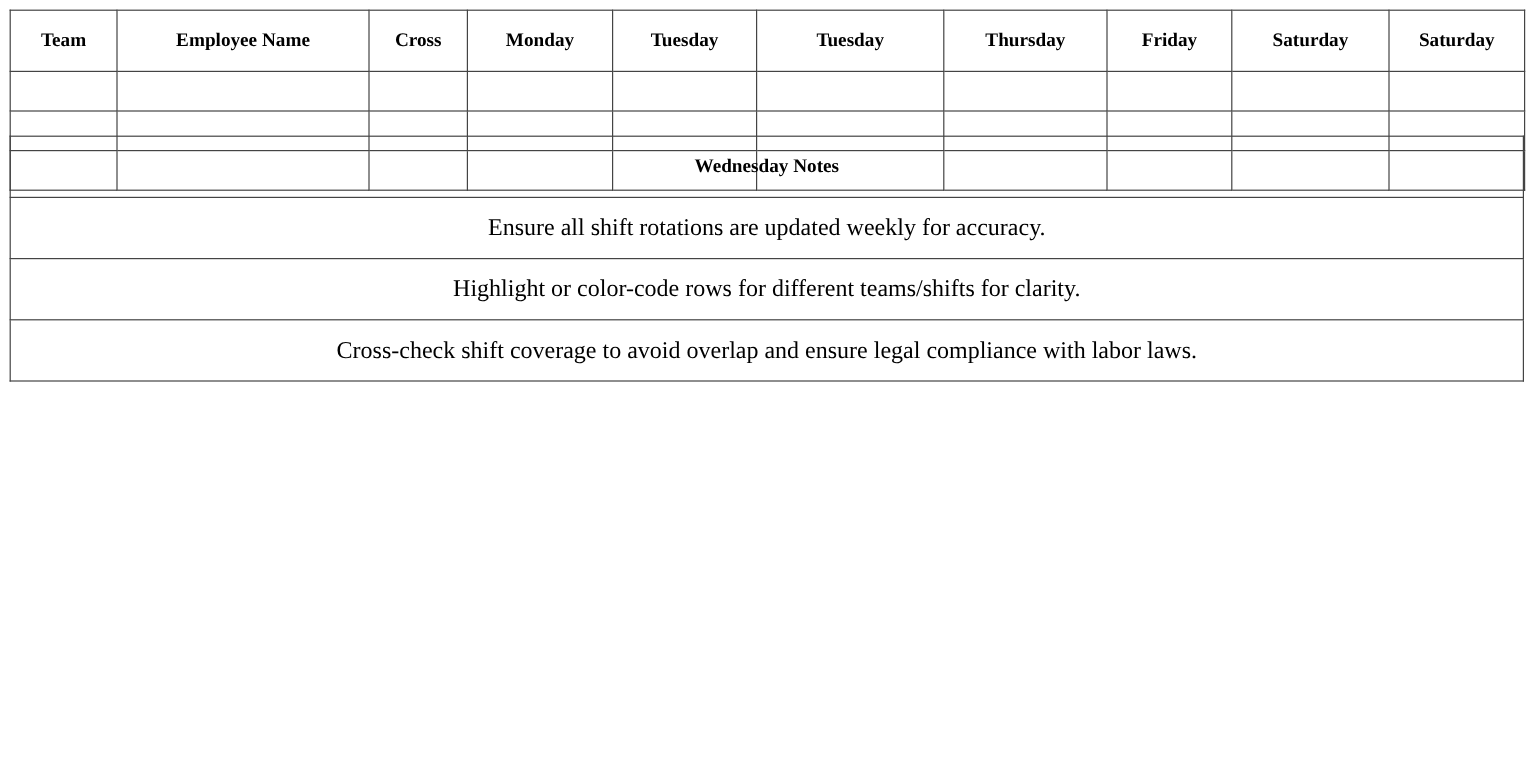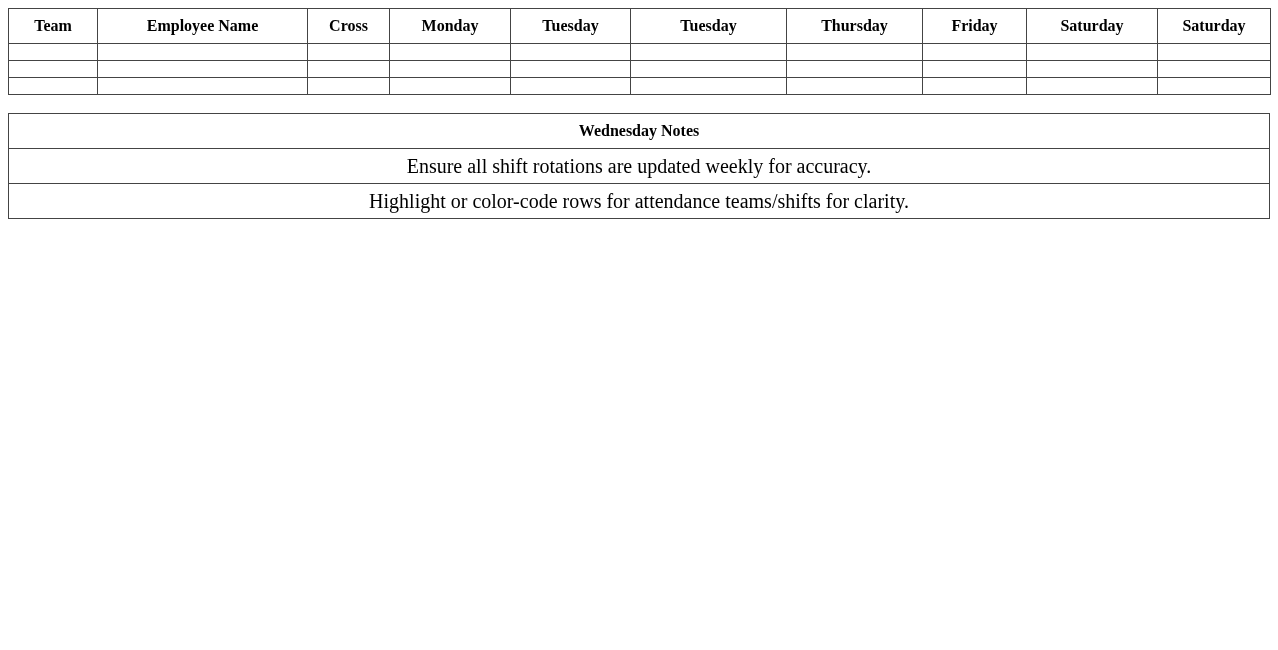--- a/index.html
+++ b/index.html
@@ -1,18 +1,18 @@
 <!DOCTYPE html>
 <html><head>
 <meta charset="utf-8">
 <style>
   html, body { margin: 0; padding: 0; background: #ffffff; }
   body { width: 1278px; height: 650px; font-family: "Liberation Serif", serif; color: #000; font-size: 16px; }
   table { border-collapse: collapse; position: absolute; left: 8px; width: 1262px; }
-  td, th { border: 1px solid #444; text-align: center; padding: 0; }
+  td, th { border: 1px solid #444; text-align: center; padding: 8px; }
   #schedule { top: 8px; table-layout: fixed; }
   #schedule th { height: 34px; font-weight: bold; font-size: 16px; }
   #schedule td { height: 16px; }
   #notes { top: 113px; }
   #notes th { height: 34px; font-weight: bold; font-size: 16px; }
   #notes td { height: 34px; font-size: 20px; }
 </style>
 </head>
 <body>
 
@@ -87,16 +87,19 @@
   <thead>
     <tr>
       <th>Wednesday Notes</th>
     </tr>
   </thead>
   <tbody>
     <tr>
         <td>Ensure all shift rotations are updated weekly for accuracy.</td>
       </tr>
     <tr>
-        <td>Highlight or color-code rows for attendance teams/shifts for clarity.</td>
+        <td>Highlight or color-code rows for different teams/shifts for clarity.</td>
+      </tr>
+    <tr>
+        <td>Cross-check shift coverage to avoid overlap and ensure legal compliance with labor laws.</td>
       </tr>
   </tbody>
 </table>
 
 </body></html>

